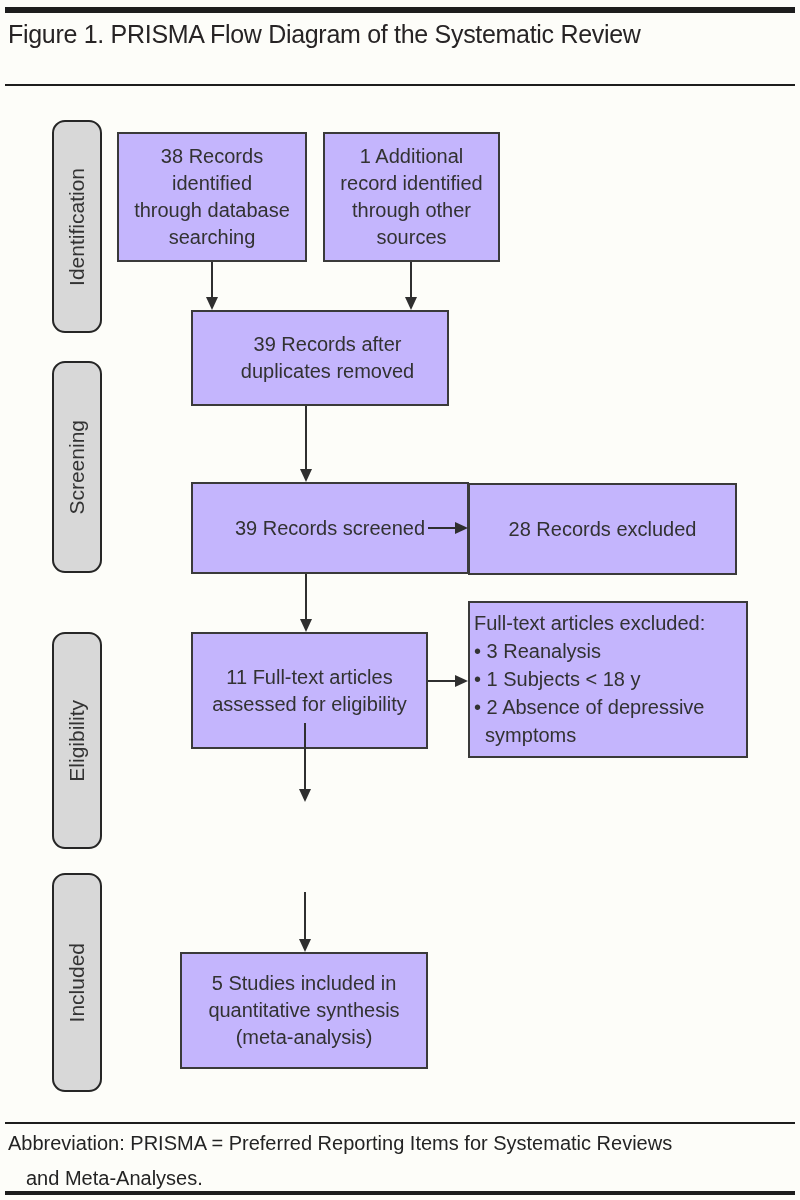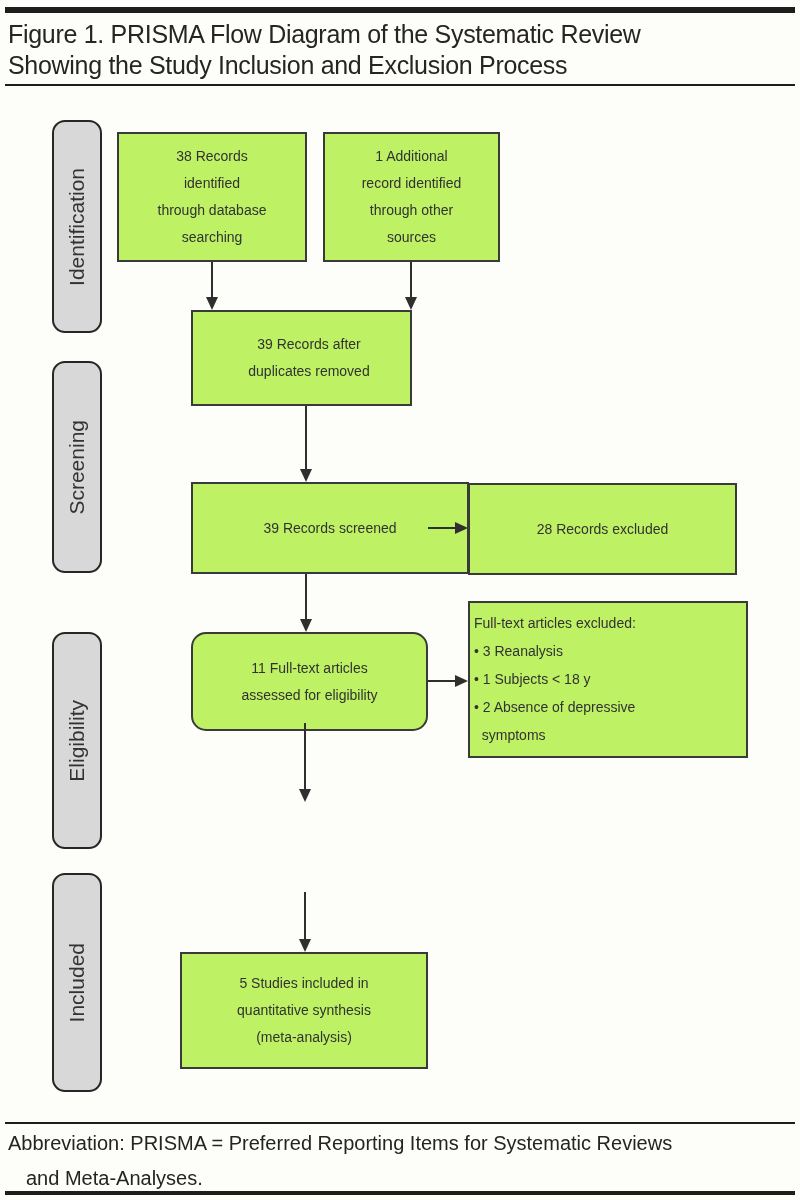--- a/index.html
+++ b/index.html
@@ -33,26 +33,26 @@
   }
   .stage-label span {
     writing-mode: vertical-rl;
     transform: rotate(180deg);
     font-size: 21px;
     color: #333333;
     white-space: nowrap;
   }
   .flow-box {
     position: absolute;
-    background: #bef264;
+    background: #c4b5fd;
     border: 2px solid #3a3a3a;
     box-sizing: border-box;
     display: flex; align-items: center; justify-content: center;
     text-align: center;
-    font-size: 14px; line-height: 27px;
+    font-size: 20px; line-height: 27px;
     white-space: pre-line;
     color: #323232;
   }
   .flow-box.left-align {
     align-items: flex-start; justify-content: flex-start;
     text-align: left;
     padding: 6px 4px;
     line-height: 28px;
   }
   .vline { position: absolute; width: 2px; background: #2f2f2f; }
@@ -82,21 +82,20 @@
 
 <div class="canvas">
 
   <div class="rule" style="left:5px; top:7px; width:790px; height:6px;"></div>
   <div class="rule" style="left:5px; top:84px; width:790px; height:2px;"></div>
   <div class="rule" style="left:5px; top:1122px; width:790px; height:2px;"></div>
   <div class="rule" style="left:5px; top:1191px; width:790px; height:4px;"></div>
 
   <div class="figure-title">
     <div>Figure 1. PRISMA Flow Diagram of the Systematic Review</div>
-    <div>Showing the Study Inclusion and Exclusion Process</div>
   </div>
 
   <div class="stage-label" style="left:52px; top:120px; height:213px;">
     <span>Identification</span>
   </div>
   <div class="stage-label" style="left:52px; top:361px; height:212px;">
     <span>Screening</span>
   </div>
   <div class="stage-label" style="left:52px; top:632px; height:217px;">
     <span>Eligibility</span>
@@ -106,25 +105,25 @@
   </div>
 
   <div class="flow-box" style="left:117px; top:132px; width:190px; height:130px;">38 Records
 identified
 through database
 searching</div>
   <div class="flow-box" style="left:323px; top:132px; width:177px; height:130px;">1 Additional
 record identified
 through other
 sources</div>
-  <div class="flow-box" style="left:191px; top:310px; width:221px; height:96px;padding-left:15px;">39 Records after
+  <div class="flow-box" style="left:191px; top:310px; width:258px; height:96px;padding-left:15px;">39 Records after
 duplicates removed</div>
   <div class="flow-box" style="left:191px; top:482px; width:278px; height:92px;">39 Records screened</div>
   <div class="flow-box" style="left:468px; top:483px; width:269px; height:92px;">28 Records excluded</div>
-  <div class="flow-box" style="left:191px; top:632px; width:237px; height:99px;border-radius:15px;">11 Full-text articles
+  <div class="flow-box" style="left:191px; top:632px; width:237px; height:117px;">11 Full-text articles
 assessed for eligibility</div>
   <div class="flow-box left-align" style="left:468px; top:601px; width:280px; height:157px;">Full-text articles excluded:
 • 3 Reanalysis
 • 1 Subjects &lt; 18 y
 • 2 Absence of depressive
 &nbsp;&nbsp;symptoms</div>
   <div class="flow-box" style="left:180px; top:952px; width:248px; height:117px;">5 Studies included in
 quantitative synthesis
 (meta-analysis)</div>
 

